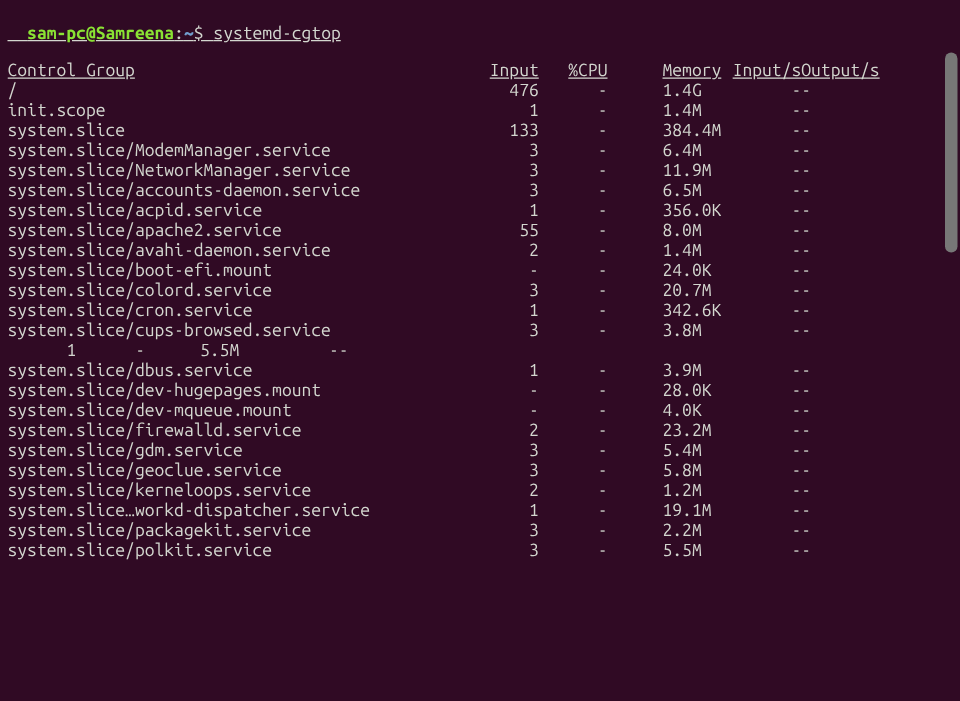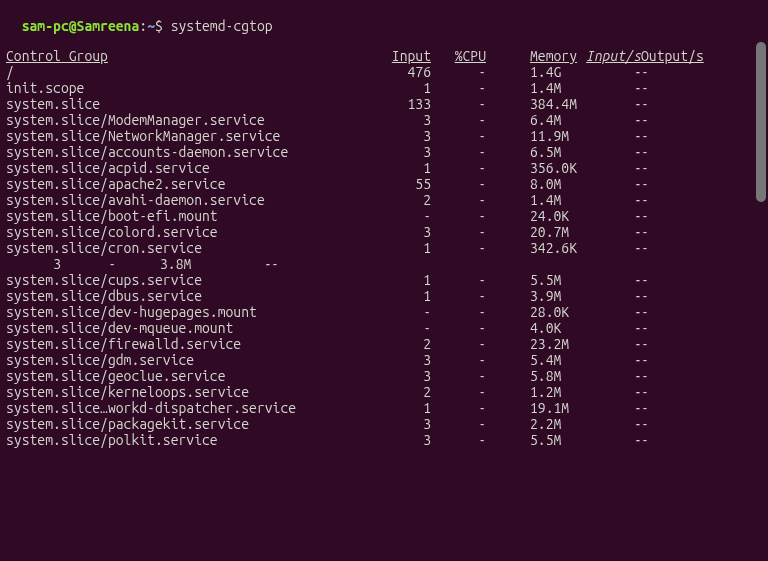--- a/index.html
+++ b/index.html
@@ -7,37 +7,37 @@
     background: #300a24;
     color: #d3d7cf;
     font-family: "Ubuntu Mono", "DejaVu Sans Mono", monospace;
     font-size: 14px;
     width: 768px;
     height: 561px;
     overflow: hidden;
     position: relative;
     padding: 2px 6px;
   }
-  .prompt-line { white-space: pre; }
+  .prompt-line { white-space: pre; text-decoration: underline; }
   .prompt-user { color: #8ae234; font-weight: bold; }
   .prompt-colon { color: #d3d7cf; }
   .prompt-path { color: #729fcf; font-weight: bold; }
   .prompt-dollar { color: #d3d7cf; }
   .cmd { color: #d3d7cf; }
   .spacer { height: 14px; }
   .header-row, .data-row {
     display: flex;
     white-space: pre;
   }
   .header-row { text-decoration: underline; color: #d3d7cf; }
   .col-name  { width: 370px; text-align: left; overflow: hidden; }
   .col-tasks { width: 55px; text-align: right; }
   .col-cpu   { width: 55px; text-align: right; }
   .col-mem   { width: 75px; text-align: right; padding-left: 44px; }
-  .col-in    { width: 80px; text-align: right; font-style: italic; }
+  .col-in    { width: 80px; text-align: right; }
   .col-out   { width: 80px; text-align: left; }
   .scrollbar {
     position: absolute;
     top: 42px;
     right: 2px;
     width: 10px;
     height: 160px;
     background: #777;
     border-radius: 5px;
   }
@@ -66,22 +66,22 @@
     <div class="data-row"><span class="col-name">system.slice</span><span class="col-tasks">133</span><span class="col-cpu">-</span><span class="col-mem">384.4M</span><span class="col-in">-</span><span class="col-out">-</span></div>
     <div class="data-row"><span class="col-name">system.slice/ModemManager.service</span><span class="col-tasks">3</span><span class="col-cpu">-</span><span class="col-mem">6.4M</span><span class="col-in">-</span><span class="col-out">-</span></div>
     <div class="data-row"><span class="col-name">system.slice/NetworkManager.service</span><span class="col-tasks">3</span><span class="col-cpu">-</span><span class="col-mem">11.9M</span><span class="col-in">-</span><span class="col-out">-</span></div>
     <div class="data-row"><span class="col-name">system.slice/accounts-daemon.service</span><span class="col-tasks">3</span><span class="col-cpu">-</span><span class="col-mem">6.5M</span><span class="col-in">-</span><span class="col-out">-</span></div>
     <div class="data-row"><span class="col-name">system.slice/acpid.service</span><span class="col-tasks">1</span><span class="col-cpu">-</span><span class="col-mem">356.0K</span><span class="col-in">-</span><span class="col-out">-</span></div>
     <div class="data-row"><span class="col-name">system.slice/apache2.service</span><span class="col-tasks">55</span><span class="col-cpu">-</span><span class="col-mem">8.0M</span><span class="col-in">-</span><span class="col-out">-</span></div>
     <div class="data-row"><span class="col-name">system.slice/avahi-daemon.service</span><span class="col-tasks">2</span><span class="col-cpu">-</span><span class="col-mem">1.4M</span><span class="col-in">-</span><span class="col-out">-</span></div>
     <div class="data-row"><span class="col-name">system.slice/boot-efi.mount</span><span class="col-tasks">-</span><span class="col-cpu">-</span><span class="col-mem">24.0K</span><span class="col-in">-</span><span class="col-out">-</span></div>
     <div class="data-row"><span class="col-name">system.slice/colord.service</span><span class="col-tasks">3</span><span class="col-cpu">-</span><span class="col-mem">20.7M</span><span class="col-in">-</span><span class="col-out">-</span></div>
     <div class="data-row"><span class="col-name">system.slice/cron.service</span><span class="col-tasks">1</span><span class="col-cpu">-</span><span class="col-mem">342.6K</span><span class="col-in">-</span><span class="col-out">-</span></div>
-    <div class="data-row"><span class="col-tasks">3</span><span class="col-cpu">-</span><span class="col-mem">3.8M</span><span class="col-in">-</span><span class="col-out">-</span></div>
-    <div class="data-row"><span class="col-name">system.slice/cups.service</span><span class="col-tasks">1</span><span class="col-cpu">-</span><span class="col-mem">5.5M</span><span class="col-in">-</span><span class="col-out">-</span></div>
+    <div class="data-row"><span class="col-name">system.slice/cups-browsed.service</span><span class="col-tasks">3</span><span class="col-cpu">-</span><span class="col-mem">3.8M</span><span class="col-in">-</span><span class="col-out">-</span></div>
+    <div class="data-row"><span class="col-tasks">1</span><span class="col-cpu">-</span><span class="col-mem">5.5M</span><span class="col-in">-</span><span class="col-out">-</span></div>
     <div class="data-row"><span class="col-name">system.slice/dbus.service</span><span class="col-tasks">1</span><span class="col-cpu">-</span><span class="col-mem">3.9M</span><span class="col-in">-</span><span class="col-out">-</span></div>
     <div class="data-row"><span class="col-name">system.slice/dev-hugepages.mount</span><span class="col-tasks">-</span><span class="col-cpu">-</span><span class="col-mem">28.0K</span><span class="col-in">-</span><span class="col-out">-</span></div>
     <div class="data-row"><span class="col-name">system.slice/dev-mqueue.mount</span><span class="col-tasks">-</span><span class="col-cpu">-</span><span class="col-mem">4.0K</span><span class="col-in">-</span><span class="col-out">-</span></div>
     <div class="data-row"><span class="col-name">system.slice/firewalld.service</span><span class="col-tasks">2</span><span class="col-cpu">-</span><span class="col-mem">23.2M</span><span class="col-in">-</span><span class="col-out">-</span></div>
     <div class="data-row"><span class="col-name">system.slice/gdm.service</span><span class="col-tasks">3</span><span class="col-cpu">-</span><span class="col-mem">5.4M</span><span class="col-in">-</span><span class="col-out">-</span></div>
     <div class="data-row"><span class="col-name">system.slice/geoclue.service</span><span class="col-tasks">3</span><span class="col-cpu">-</span><span class="col-mem">5.8M</span><span class="col-in">-</span><span class="col-out">-</span></div>
     <div class="data-row"><span class="col-name">system.slice/kerneloops.service</span><span class="col-tasks">2</span><span class="col-cpu">-</span><span class="col-mem">1.2M</span><span class="col-in">-</span><span class="col-out">-</span></div>
     <div class="data-row"><span class="col-name">system.slice…workd-dispatcher.service</span><span class="col-tasks">1</span><span class="col-cpu">-</span><span class="col-mem">19.1M</span><span class="col-in">-</span><span class="col-out">-</span></div>
     <div class="data-row"><span class="col-name">system.slice/packagekit.service</span><span class="col-tasks">3</span><span class="col-cpu">-</span><span class="col-mem">2.2M</span><span class="col-in">-</span><span class="col-out">-</span></div>
     <div class="data-row"><span class="col-name">system.slice/polkit.service</span><span class="col-tasks">3</span><span class="col-cpu">-</span><span class="col-mem">5.5M</span><span class="col-in">-</span><span class="col-out">-</span></div>

